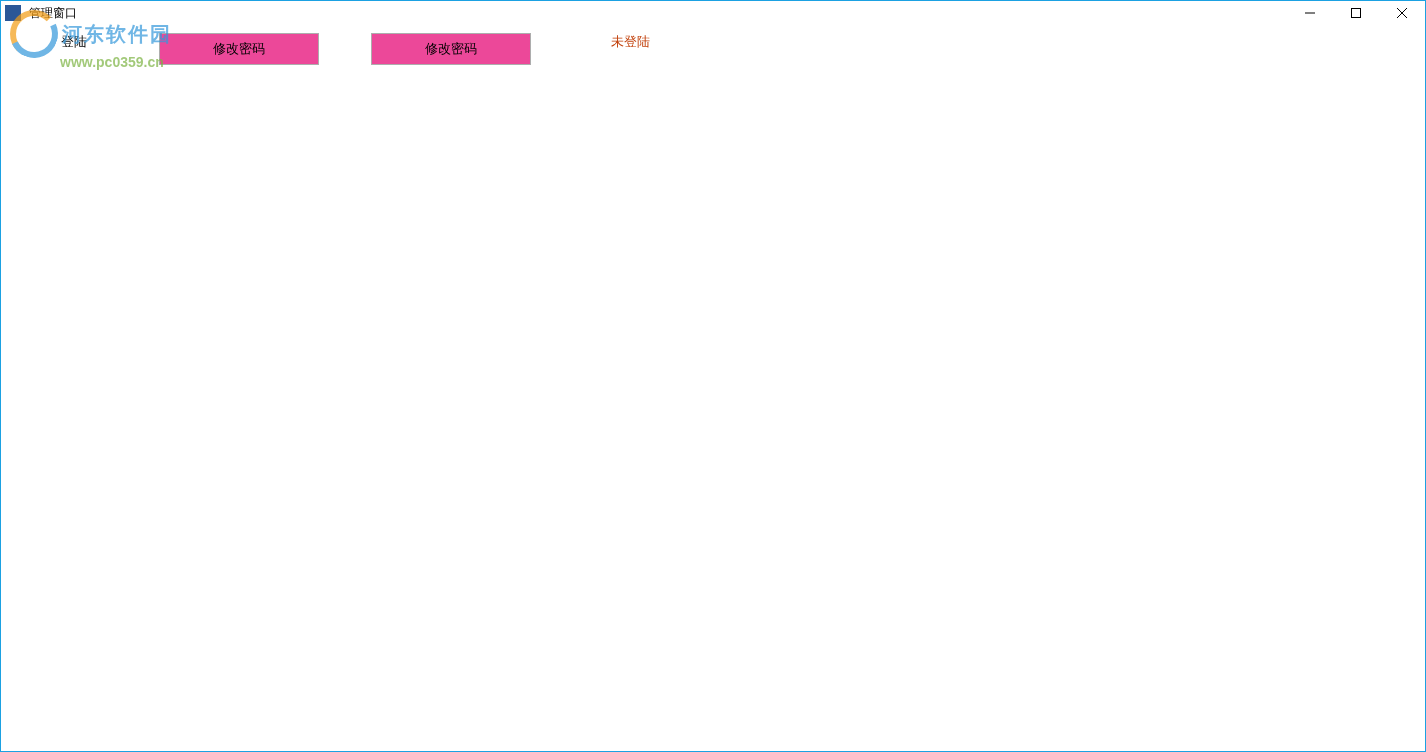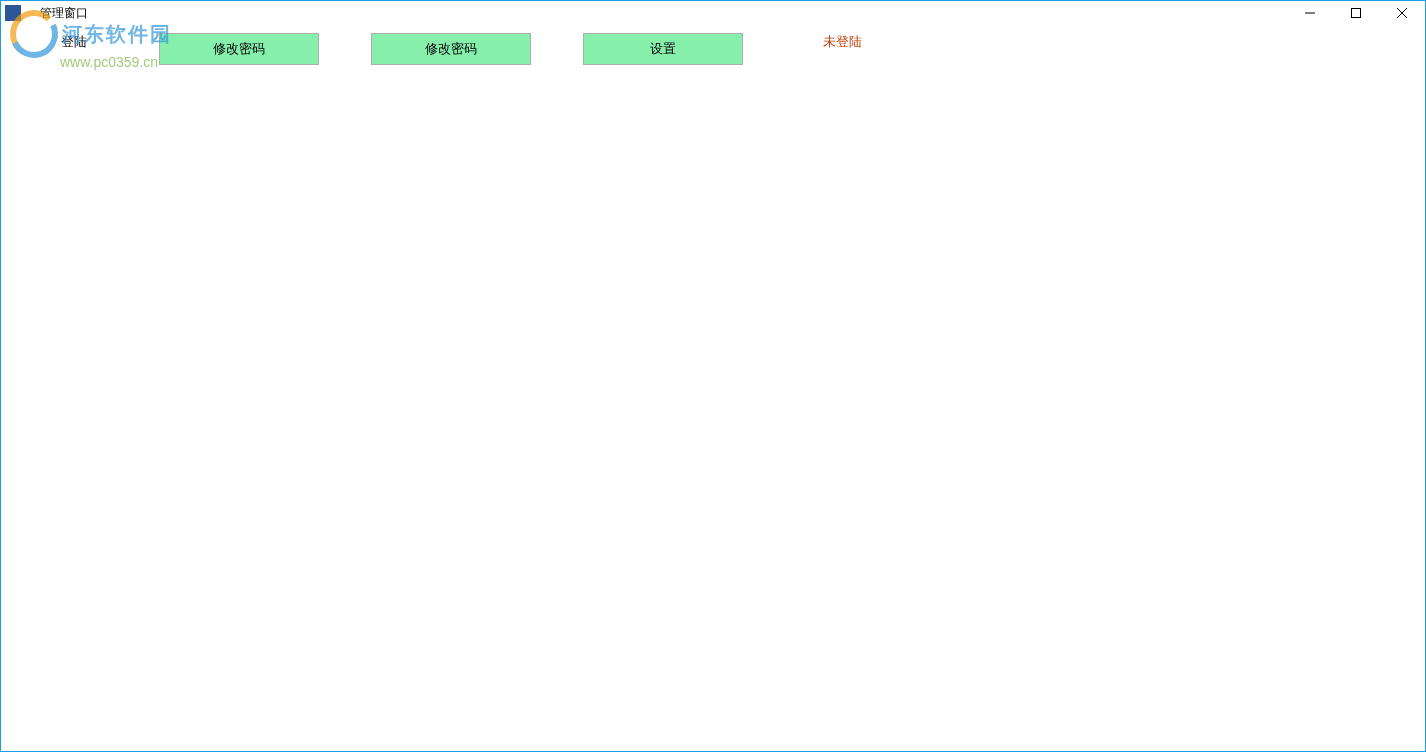--- a/index.html
+++ b/index.html
@@ -19,21 +19,21 @@
       height: 24px;
       display: flex;
       align-items: center;
       justify-content: space-between;
       padding-left: 4px;
       background: #ffffff;
     }
     .title-left {
       display: flex;
       align-items: center;
-      gap: 19px;
+      gap: 8px;
     }
     .app-icon {
       width: 16px;
       height: 16px;
       background: #2b5797;
       display: inline-block;
     }
     .title-text {
       font-size: 12px;
       color: #000;
@@ -61,21 +61,21 @@
     .login-label {
       font-size: 13px;
       color: #000;
       margin-left: 60px;
       margin-right: 30px;
       width: 60px;
     }
     .toolbar-button {
       width: 160px;
       height: 32px;
-      background: #86efac;
+      background: #ec4899;
       border: 1px solid #adadad;
       font-size: 13px;
       color: #000;
       cursor: pointer;
       display: flex;
       align-items: center;
       justify-content: center;
       margin-right: 44px;
     }
     .status-label {
@@ -116,21 +116,21 @@
     .watermark-text {
       font-size: 20px;
       font-weight: bold;
       color: #3498db;
       margin-left: 4px;
       letter-spacing: 2px;
     }
     .watermark-url {
       font-size: 14px;
       color: #7cb342;
-      font-weight: normal;
+      font-weight: bold;
       margin-top: -4px;
       margin-left: 50px;
     }
   </style>
 </head>
 <body>
 
 <div class="watermark">
   <div class="watermark-logo">
     <div class="watermark-circle">
@@ -164,17 +164,16 @@
           <line x1="10" y1="0" x2="0" y2="10" stroke="#000" stroke-width="1"></line>
         </svg>
     </div>
   </div>
 </div>
 
 <div class="toolbar">
   <span class="login-label">登陆</span>
   <button class="toolbar-button">修改密码</button>
   <button class="toolbar-button">修改密码</button>
-  <button class="toolbar-button">设置</button>
   <span class="status-label">未登陆</span>
 </div>
 
 <div class="content-area"></div>
 
 </body></html>

